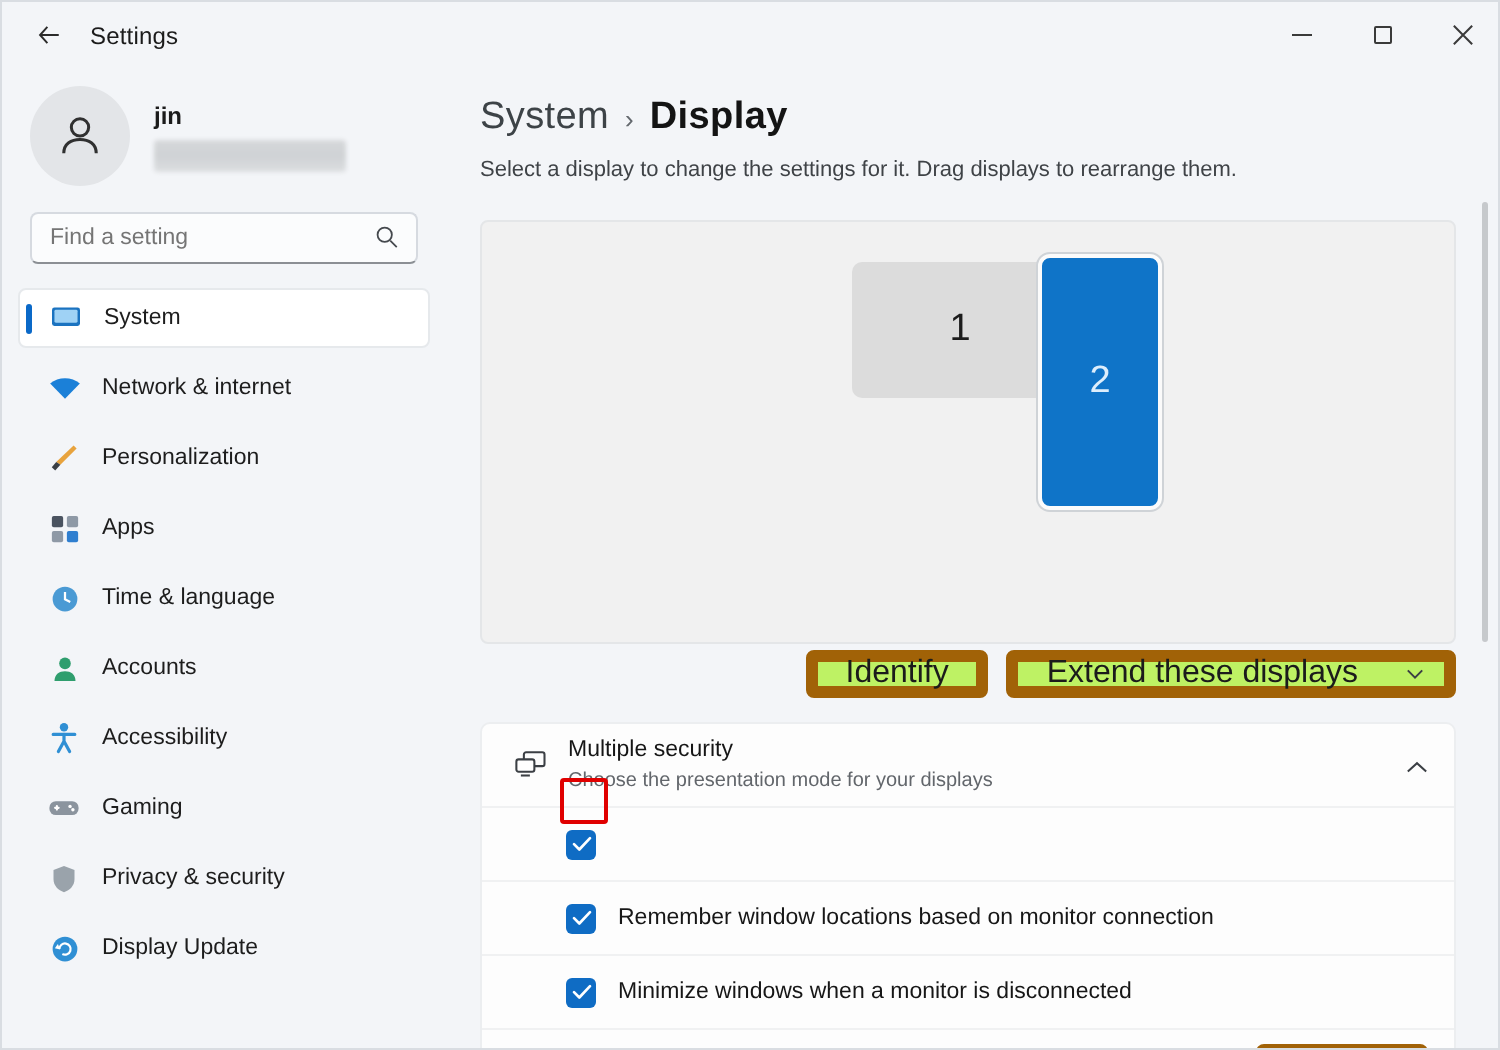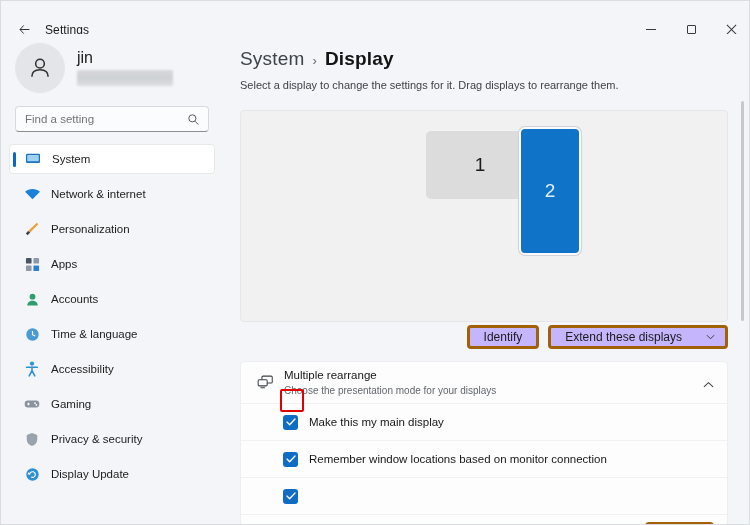--- a/index.html
+++ b/index.html
@@ -15,21 +15,21 @@
     background: #f3f5f8;
     border: 1px solid #d9dde2;
     overflow: hidden;
   }
 
   
   .titlebar {
     position: absolute; top: 0; left: 0;
     width: 750px; height: 33px;
     background: #f3f5f8;
-    display: flex; align-items: center; margin-top: 12px;
+    display: flex; align-items: center;
   }
   .back-btn {
     width: 30px; height: 28px; margin-left: 8px;
     display: flex; align-items: center; justify-content: center;
     border-radius: 4px; color: #2b2b2b;
   }
   .title-text {
     font-size: 12px; color: #1b1b1b; margin-left: 6px;
     letter-spacing: .1px;
   }
@@ -56,21 +56,21 @@
     padding: 6px 0 0 14px; height: 62px;
   }
   .avatar {
     width: 50px; height: 50px; border-radius: 50%;
     background: #e3e5e8;
     display: flex; align-items: center; justify-content: center;
     flex: none;
   }
   .acct-text { margin-left: 12px; }
   .acct-name {
-    font-size: 16px; font-weight: normal; color: #1b1b1b;
+    font-size: 12px; font-weight: bold; color: #1b1b1b;
     line-height: 14px;
   }
   .acct-mail {
     margin-top: 5px;
     width: 96px; height: 16px;
     background: linear-gradient(180deg,#d6d8da 0%, #cfd2d5 50%, #dcdee0 100%);
     filter: blur(1.1px);
     border-radius: 2px;
   }
   .search-wrap { padding: 10px 14px 0 14px; }
@@ -154,24 +154,24 @@
     border: 2px solid #fbfbfb;
     box-shadow: 0 0 0 1px #cfd3d7;
     display: flex; align-items: center; justify-content: center;
     font-size: 19px; color: #ddeefc;
   }
   .btnrow {
     position: absolute; left: 17px; top: 291px;
     width: 488px; display: flex; justify-content: flex-end; gap: 9px;
   }
   .btn {
-    height: 24px; background: #c4b5fd;
-    border: 3px solid #a16207; border-radius: 4px;
+    height: 24px; background: #bef264;
+    border: 6px solid #a16207; border-radius: 4px;
     font-family: "Liberation Sans", sans-serif;
-    font-size: 12px; color: #1b1b1b;
+    font-size: 16px; color: #1b1b1b;
     display: flex; align-items: center; justify-content: center;
     padding: 0 14px;
   }
   .btn.dropdown { padding: 0 10px 0 14px; gap: 24px; }
 
   
   .settings-card {
     position: absolute; left: 17px; top: 327px;
     width: 488px;
     background: #fdfdfd;
@@ -319,35 +319,35 @@
             <rect x="1" y="9" width="6" height="6" rx="1" fill="#8e99a6"></rect>
             <rect x="9" y="9" width="6" height="6" rx="1" fill="#2f7fd0"></rect>
           </svg>
         </span>
         <span class="nlabel">Apps</span>
       </div>
 
       <div class="navitem">
         <span class="nicon">
           <svg width="15" height="15" viewBox="0 0 16 16">
+            <circle cx="8" cy="8" r="6.6" fill="#4a9ad4"></circle>
+            <path d="M8 4.2 L8 8.2 L10.8 9.6" fill="none" stroke="#ffffff" stroke-width="1.2"></path>
+          </svg>
+        </span>
+        <span class="nlabel">Time &amp; language</span>
+      </div>
+
+      <div class="navitem">
+        <span class="nicon">
+          <svg width="15" height="15" viewBox="0 0 16 16">
             <circle cx="8" cy="5" r="3.1" fill="#2f9e6e"></circle>
             <path d="M2.4 14.4 C2.4 10.8 5 9.2 8 9.2 C11 9.2 13.6 10.8 13.6 14.4 Z" fill="#2f9e6e"></path>
           </svg>
         </span>
         <span class="nlabel">Accounts</span>
-      </div>
-
-      <div class="navitem">
-        <span class="nicon">
-          <svg width="15" height="15" viewBox="0 0 16 16">
-            <circle cx="8" cy="8" r="6.6" fill="#4a9ad4"></circle>
-            <path d="M8 4.2 L8 8.2 L10.8 9.6" fill="none" stroke="#ffffff" stroke-width="1.2"></path>
-          </svg>
-        </span>
-        <span class="nlabel">Time &amp; language</span>
       </div>
 
       <div class="navitem">
         <span class="nicon">
           <svg width="14" height="16" viewBox="0 0 14 16">
             <circle cx="7" cy="2.6" r="2.1" fill="#2f8fd4"></circle>
             <path d="M1.6 6.2 L12.4 6.2 M7 6 L7 9.6 M7 9.6 L4.2 14.8 M7 9.6 L9.8 14.8" stroke="#2f8fd4" stroke-width="1.6" fill="none" stroke-linecap="round"></path>
           </svg>
         </span>
         <span class="nlabel">Accessibility</span>
@@ -422,54 +422,54 @@
 
       <div class="row header">
         <span class="ricon">
           <svg width="17" height="15" viewBox="0 0 18 16">
             <rect x="5.2" y="1.2" width="11" height="7.4" rx="1.2" fill="none" stroke="#3b3f44" stroke-width="1.1"></rect>
             <rect x="1.2" y="5" width="9.6" height="6.6" rx="1.2" fill="#ffffff" stroke="#3b3f44" stroke-width="1.1"></rect>
             <path d="M3.6 13.6 L8.4 13.6" stroke="#3b3f44" stroke-width="1.1"></path>
           </svg>
         </span>
         <div>
-          <div class="hdr-title">Multiple rearrange</div>
+          <div class="hdr-title">Multiple security</div>
           <div class="hdr-sub">Choose the presentation mode for your displays</div>
         </div>
         <span class="chev">
           <svg width="11" height="7" viewBox="0 0 12 7">
             <path d="M1 6 L6 1.4 L11 6" fill="none" stroke="#3b3f44" stroke-width="1.1"></path>
           </svg>
         </span>
       </div>
 
       <div class="row cbrow">
         <span class="cb">
           <svg width="10" height="8" viewBox="0 0 11 9">
             <path d="M1 4.6 L4 7.6 L10 1.2" fill="none" stroke="#ffffff" stroke-width="1.5" stroke-linecap="round" stroke-linejoin="round"></path>
           </svg>
         </span>
-        <span class="cb-label">Make this my main display</span>
       </div>
 
       <div class="row cbrow">
         <span class="cb">
           <svg width="10" height="8" viewBox="0 0 11 9">
             <path d="M1 4.6 L4 7.6 L10 1.2" fill="none" stroke="#ffffff" stroke-width="1.5" stroke-linecap="round" stroke-linejoin="round"></path>
           </svg>
         </span>
         <span class="cb-label">Remember window locations based on monitor connection</span>
       </div>
 
       <div class="row cbrow">
         <span class="cb">
           <svg width="10" height="8" viewBox="0 0 11 9">
             <path d="M1 4.6 L4 7.6 L10 1.2" fill="none" stroke="#ffffff" stroke-width="1.5" stroke-linecap="round" stroke-linejoin="round"></path>
           </svg>
         </span>
+        <span class="cb-label">Minimize windows when a monitor is disconnected</span>
       </div>
 
       <div class="row detect-row">
 
         <span class="btn detect-btn">Detect</span>
       </div>
 
     </div>
   </div>
 

